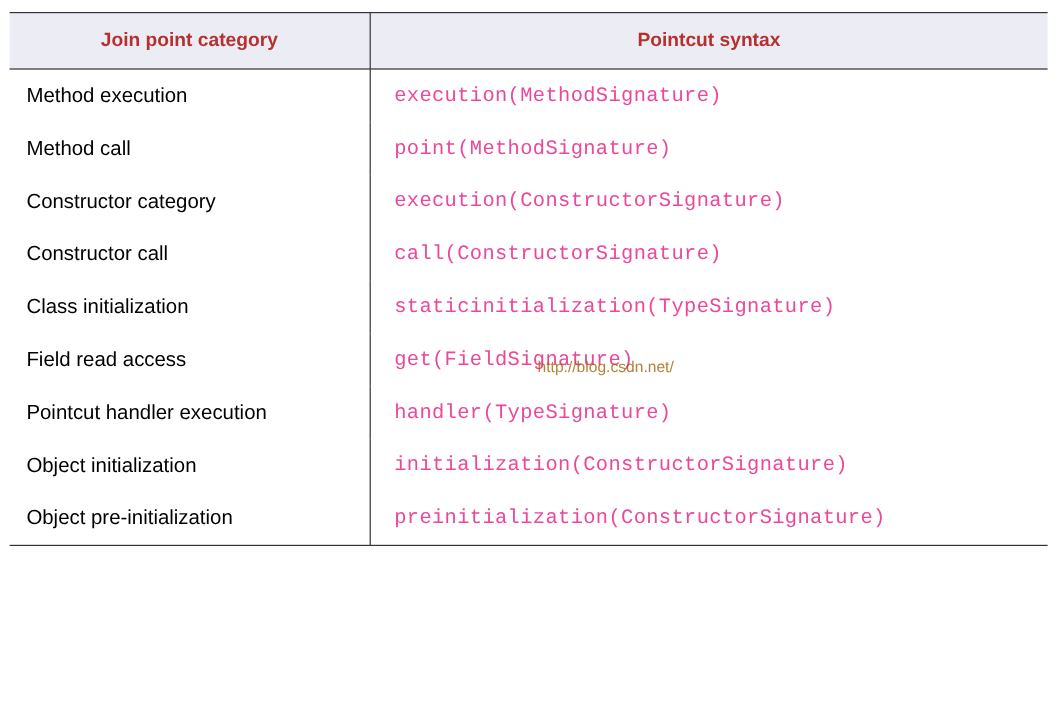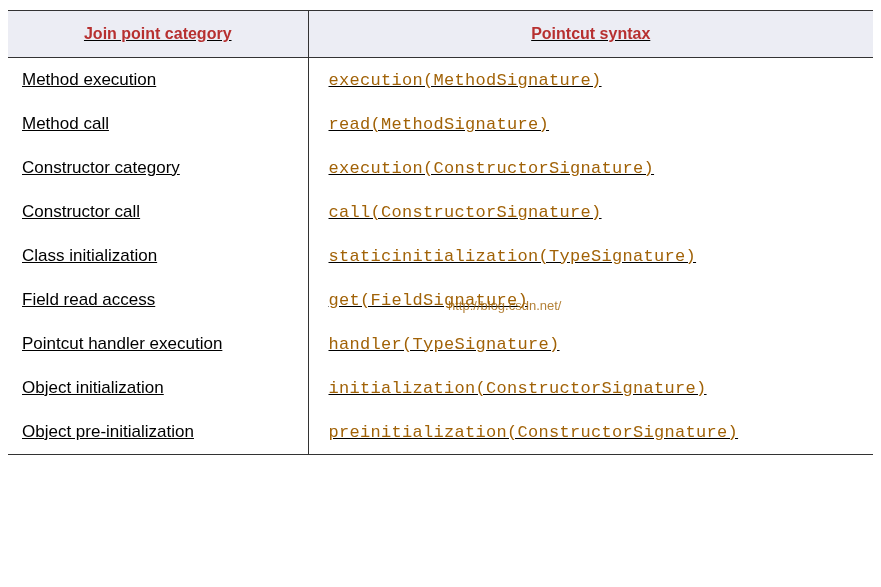--- a/index.html
+++ b/index.html
@@ -40,60 +40,59 @@
       vertical-align: middle;
       font-size: 17px;
     }
     tbody td:first-child {
       border-right: 1.5px solid #333;
       color: #000000;
       padding-left: 14px;
     }
     tbody td:last-child {
       font-family: "Courier New", Courier, monospace;
-      color: #a16207;
+      color: #ec4899;
       padding-left: 20px;
       font-size: 17px;
       letter-spacing: 0.3px;
       margin-left: 24px;
     }
     .watermark {
       position: absolute;
       left: 440px;
       top: 288px;
       color: #a16207;
       font-size: 13px;
       font-family: Arial, sans-serif;
       pointer-events: none;
       opacity: 0.8;
     }
     .page-wrap {
       position: relative;
-      text-decoration: underline;
     }
   </style>
 </head>
 <body>
 
 <div class="page-wrap">
   <table>
     <thead>
       <tr>
         <th>Join point category</th>
         <th>Pointcut syntax</th>
       </tr>
     </thead>
     <tbody>
       <tr>
         <td>Method execution</td>
         <td>execution(MethodSignature)</td>
       </tr>
       <tr>
         <td>Method call</td>
-        <td>read(MethodSignature)</td>
+        <td>point(MethodSignature)</td>
       </tr>
       <tr>
         <td>Constructor category</td>
         <td>execution(ConstructorSignature)</td>
       </tr>
       <tr>
         <td>Constructor call</td>
         <td>call(ConstructorSignature)</td>
       </tr>
       <tr>

